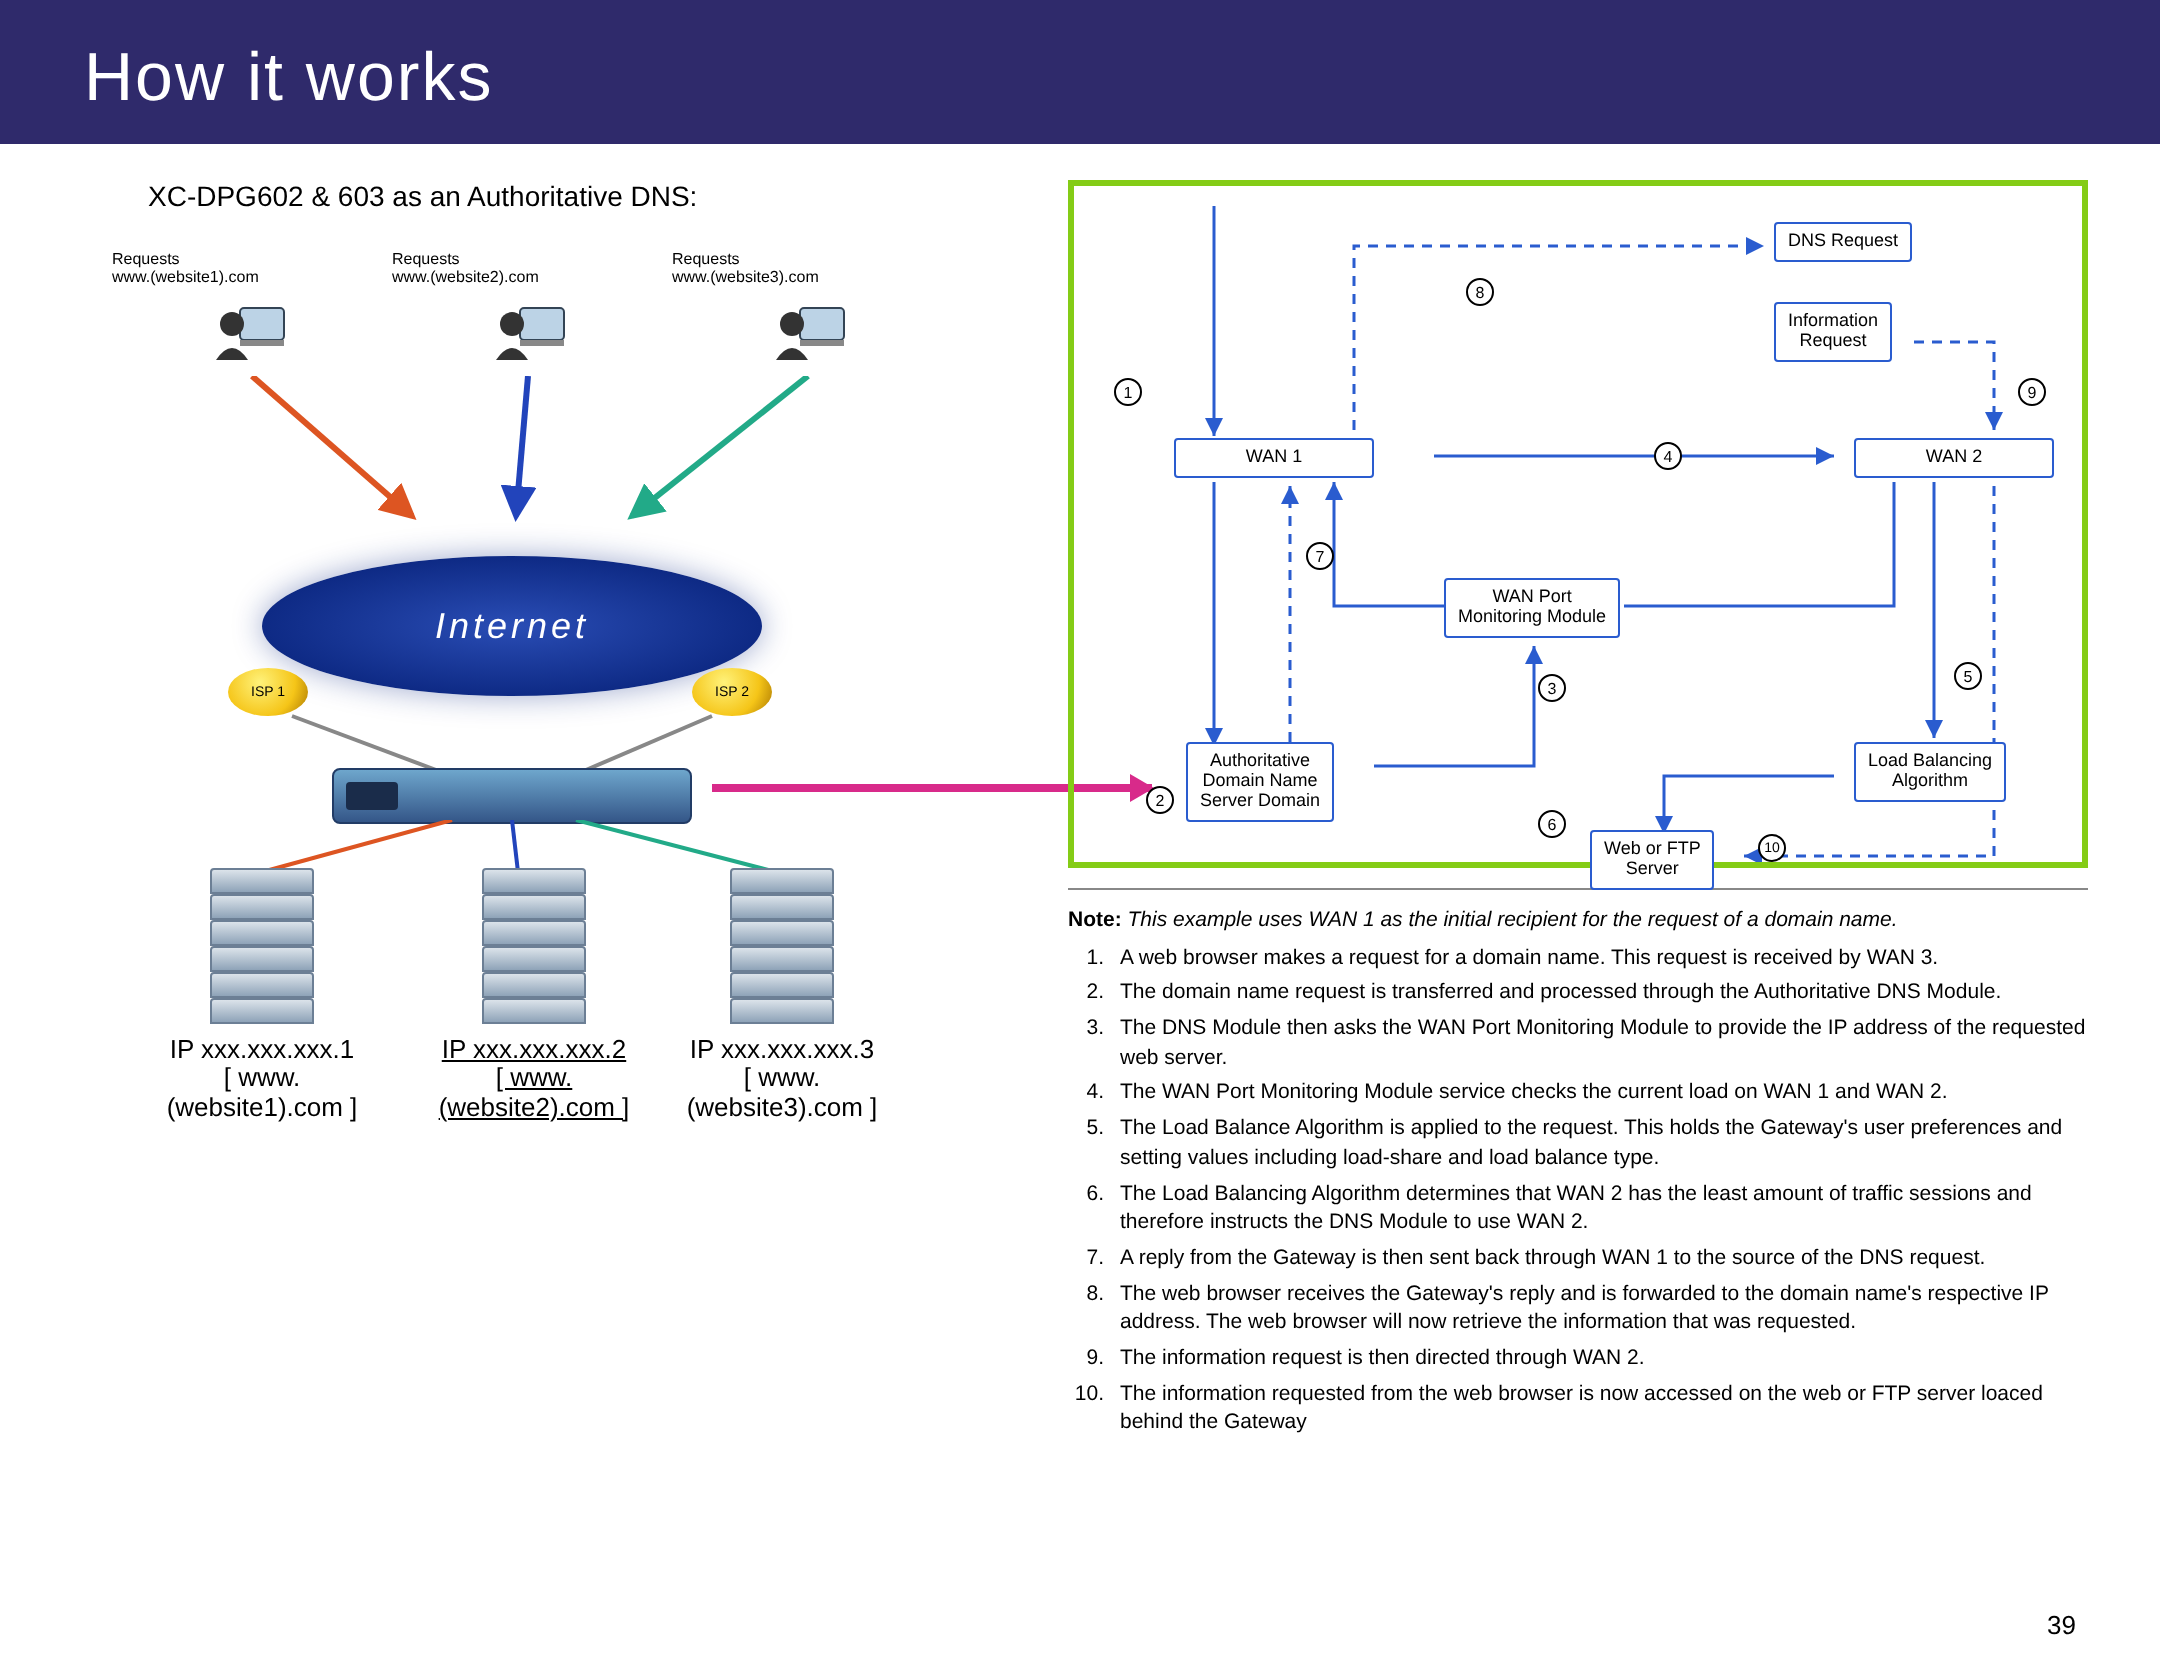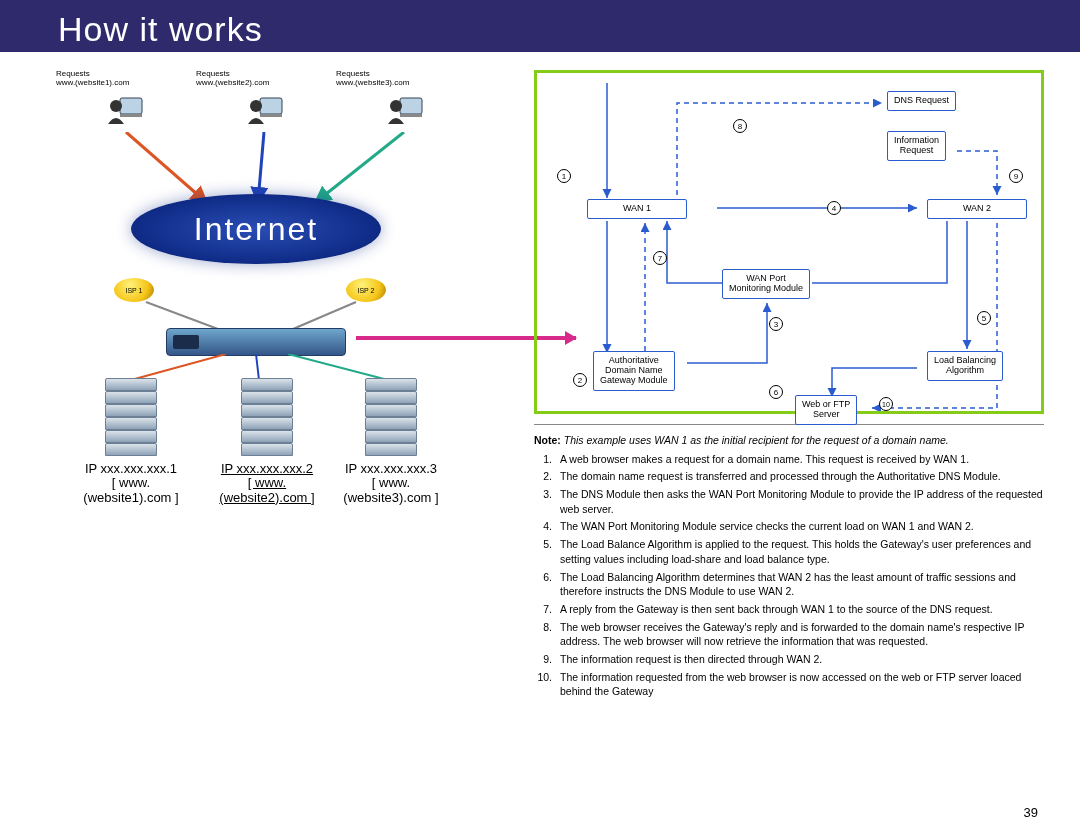--- a/index.html
+++ b/index.html
@@ -2,24 +2,24 @@
 <html><head>
 <meta charset="utf-8">
 <style>
   * { box-sizing: border-box; margin: 0; padding: 0; }
   body { width: 1080px; height: 834px; font-family: Arial, Helvetica, sans-serif; background: #fff; color: #000; position: relative; }
 
   
   .header {
     background: #2f2a6b;
     color: #fff;
-    height: 52px;
+    height: 72px;
     display: flex;
     align-items: center;
-    padding-left: 58px;
+    padding-left: 42px;
     font-size: 34px;
     font-weight: 400;
     letter-spacing: 1px;
     border-top: 10px solid #2f2a6b;
     border-bottom: 3px solid #2f2a6b;
   }
 
   .content { display: flex; padding: 18px 26px 0 26px; gap: 18px; }
 
   
@@ -28,25 +28,26 @@
 
   .dns-diagram { position: relative; height: 480px; }
 
   .req-group { position: absolute; top: 0; width: 140px; text-align: left; font-size: 8px; line-height: 1.1; }
   .req-group.r1 { left: 30px; }
   .req-group.r2 { left: 170px; }
   .req-group.r3 { left: 310px; }
   .req-group .user-icon { margin: 8px auto 0; }
   .user-icon svg { display: block; margin: 0 auto; }
   .internet-oval {
-    position: absolute; left: 105px; top: 124px; width: 250px; height: 70px;
+    position: absolute; left: 105px; top: 152px; width: 250px; height: 70px;
     background: radial-gradient(ellipse at center, #2a4db5 0%, #0e2a85 70%, #061855 100%);
     border-radius: 50% / 50%;
-    display: flex; align-items: center; justify-content: center; color: #fff; font-size: 32px; letter-spacing: 2px;
+    display: flex; align-items: center; justify-content: center; color: #fff; font-size: 18px; letter-spacing: 2px;
     box-shadow: 0 0 15px rgba(14,42,133,0.4);
+    font-style: italic;
   }
 
   .isp {
     position: absolute; top: 208px; width: 40px; height: 24px; border-radius: 50%;
     background: radial-gradient(circle at 40% 30%, #fff27a, #f5c518 60%, #a87400);
     font-size: 7px; display: flex; align-items: center; justify-content: center; color: #000; text-align: center;
   }
   .isp.i1 { left: 88px; }
   .isp.i2 { left: 320px; }
 
@@ -106,20 +107,21 @@
 </head>
 <body>
 
 <div class="header">
   <span>How it works</span>
 </div>
 
 <div class="content">
 
   <div class="left-col">
+    <div class="left-title">XC-DPG602 &amp; 603 as an Authoritative DNS:</div>
 
     <div class="dns-diagram">
 
       <div class="req-group r1">
         <div>Requests</div>
         <div>www.(website1).com</div>
         <div class="user-icon">
           <svg width="40" height="36">
               <rect x="14" y="2" width="22" height="16" rx="2" fill="#bcd3e6" stroke="#345"></rect>
               <rect x="14" y="18" width="22" height="3" fill="#888"></rect>
@@ -274,21 +276,21 @@
       </div>
       <div class="box" style="left:50px; top:126px; width:100px;"><span>WAN 1</span></div>
       <div class="box" style="left:390px; top:126px; width:100px;"><span>WAN 2</span></div>
       <div class="box" style="left:185px; top:196px;">
         <span>WAN Port</span><br>
         <span>Monitoring Module</span>
       </div>
       <div class="box" style="left:56px; top:278px;">
         <span>Authoritative</span><br>
         <span>Domain Name</span><br>
-        <span>Gateway Module</span>
+        <span>Server Domain</span>
       </div>
       <div class="box" style="left:390px; top:278px;">
         <span>Load Balancing</span><br>
         <span>Algorithm</span>
       </div>
       <div class="box" style="left:258px; top:322px;">
         <span>Web or FTP</span><br>
         <span>Server</span>
       </div>
 
@@ -305,21 +307,21 @@
     </div>
 
     <div class="notes">
       <div class="note-line">
         <b>Note:</b>
         <span>This example uses WAN 1 as the initial recipient for the request of a domain name.</span>
       </div>
       <ol>
         <li>
             <span class="num">1.</span>
-            <span class="txt">A web browser makes a request for a domain name. This request is received by WAN 1.</span>
+            <span class="txt">A web browser makes a request for a domain name. This request is received by WAN 3.</span>
           </li>
         <li>
             <span class="num">2.</span>
             <span class="txt">The domain name request is transferred and processed through the Authoritative DNS Module.</span>
           </li>
         <li>
             <span class="num">3.</span>
             <span class="txt">The DNS Module then asks the WAN Port Monitoring Module to provide the IP address of the requested web server.</span>
           </li>
         <li>

